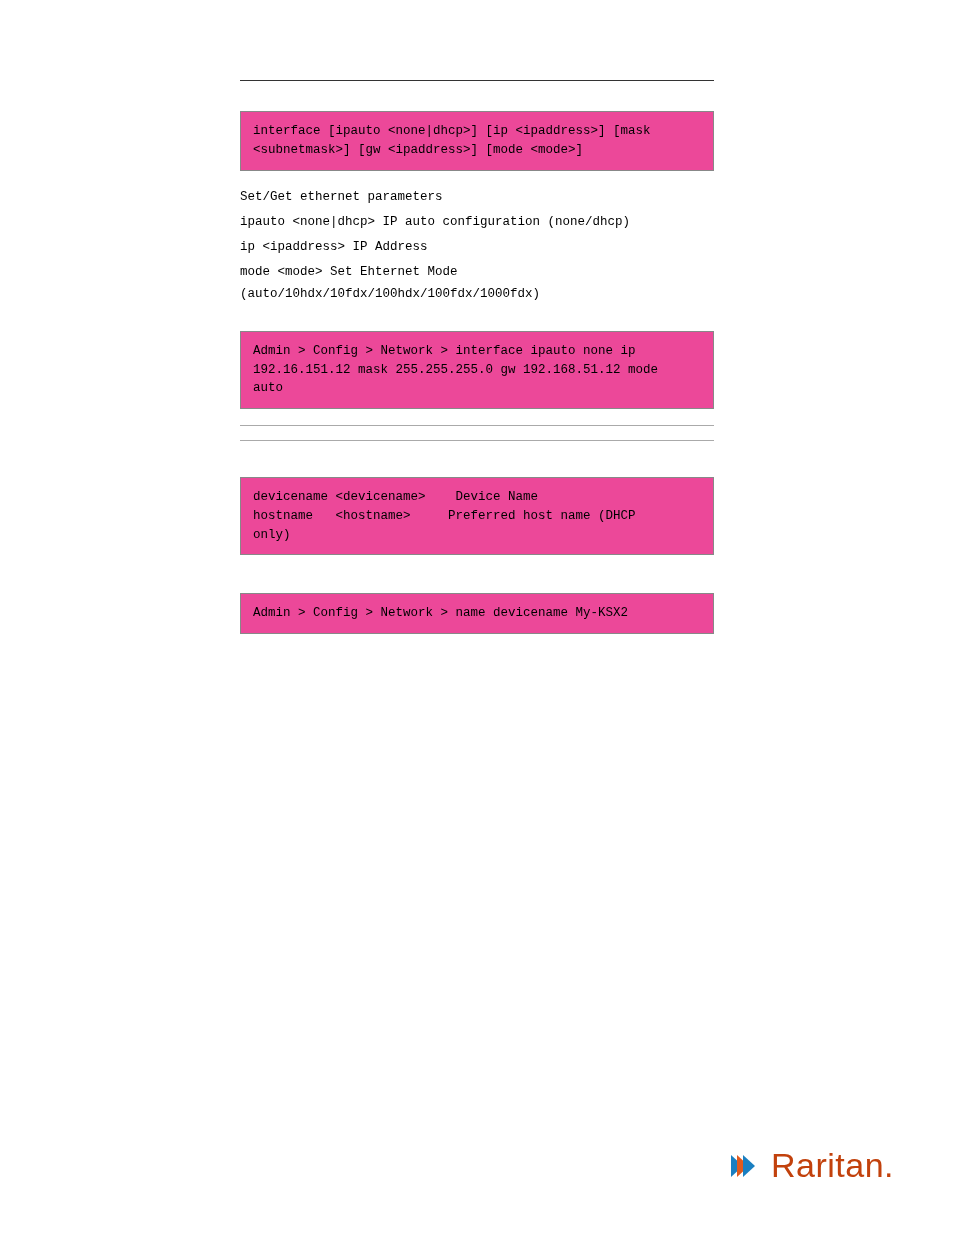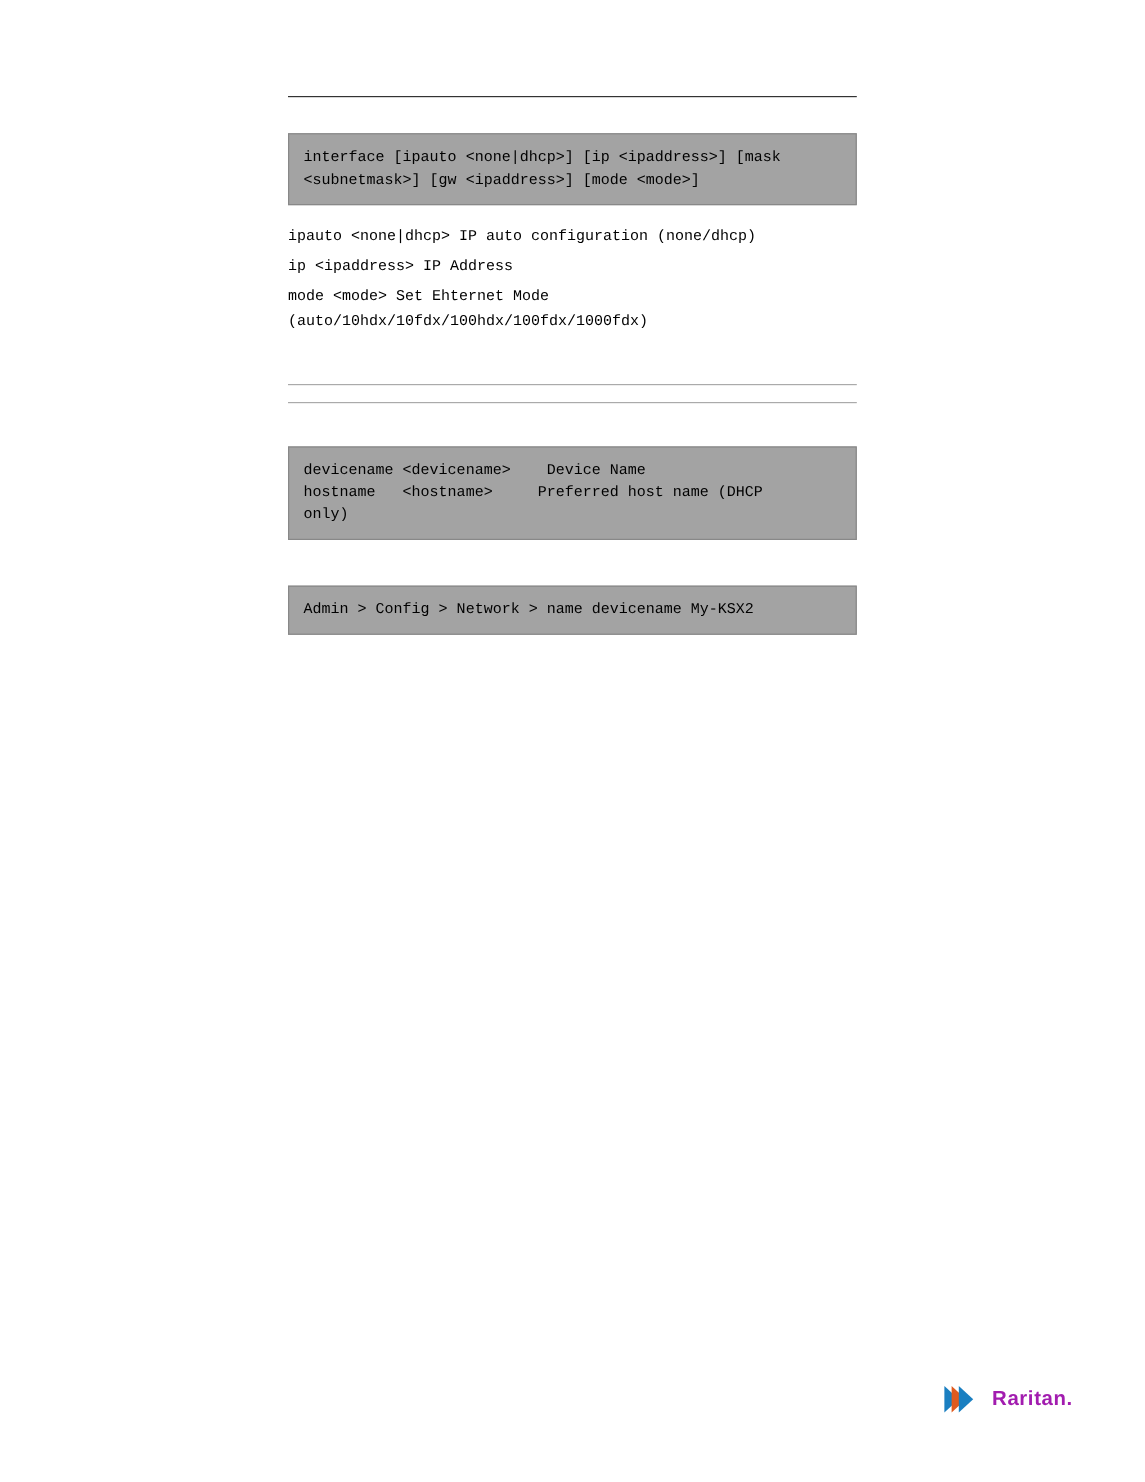--- a/index.html
+++ b/index.html
@@ -29,21 +29,21 @@
       border-top: 1.5px solid #333;
       margin-bottom: 20px;
     }
 
     .code-box {
       border: 1px solid #888;
       padding: 10px 12px;
       font-family: 'Courier New', Courier, monospace;
       font-size: 12.5px;
       color: #000;
-      background: #a3a3a3;
+      background: #ec4899;
       margin-bottom: 16px;
       line-height: 1.5;
       white-space: pre-wrap;
       word-break: break-all;
     }
 
     .plain-text {
       font-family: 'Courier New', Courier, monospace;
       font-size: 12.5px;
       color: #000;
@@ -78,46 +78,50 @@
       display: flex;
       align-items: center;
     }
 
     .raritan-icon svg {
       width: 38px;
       height: 38px;
     }
 
     .raritan-text {
-      font-size: 17px;
-      font-weight: bold;
-      color: #a21caf;
+      font-size: 34px;
+      font-weight: normal;
+      color: #c2410c;
       font-family: Arial, sans-serif;
       letter-spacing: 0.5px;
     }
   </style>
 </head>
 <body>
 
 <div class="page-container">
 
   <hr class="top-divider">
 
   <div class="section-gap-sm"></div>
 
   <div class="code-box">interface [ipauto &lt;none|dhcp&gt;] [ip &lt;ipaddress&gt;] [mask
 &lt;subnetmask&gt;] [gw &lt;ipaddress&gt;] [mode &lt;mode&gt;]</div>
 
+  <div class="plain-text">Set/Get ethernet parameters</div>
   <div class="plain-text">ipauto &lt;none|dhcp&gt;  IP auto configuration (none/dhcp)</div>
   <div class="plain-text">ip &lt;ipaddress&gt;  IP Address</div>
   <div class="plain-text">mode &lt;mode&gt;  Set Ehternet Mode
 (auto/10hdx/10fdx/100hdx/100fdx/1000fdx)</div>
 
   <div class="section-gap"></div>
 
+  <div class="code-box">Admin &gt; Config &gt; Network &gt; interface ipauto none ip
+192.16.151.12 mask 255.255.255.0 gw 192.168.51.12 mode
+auto</div>
 
   <hr class="divider">
   <hr class="divider">
 
   <div class="section-gap"></div>
 
 
   <div class="code-box">devicename &lt;devicename&gt;    Device Name
 hostname   &lt;hostname&gt;     Preferred host name (DHCP
 only)</div>

